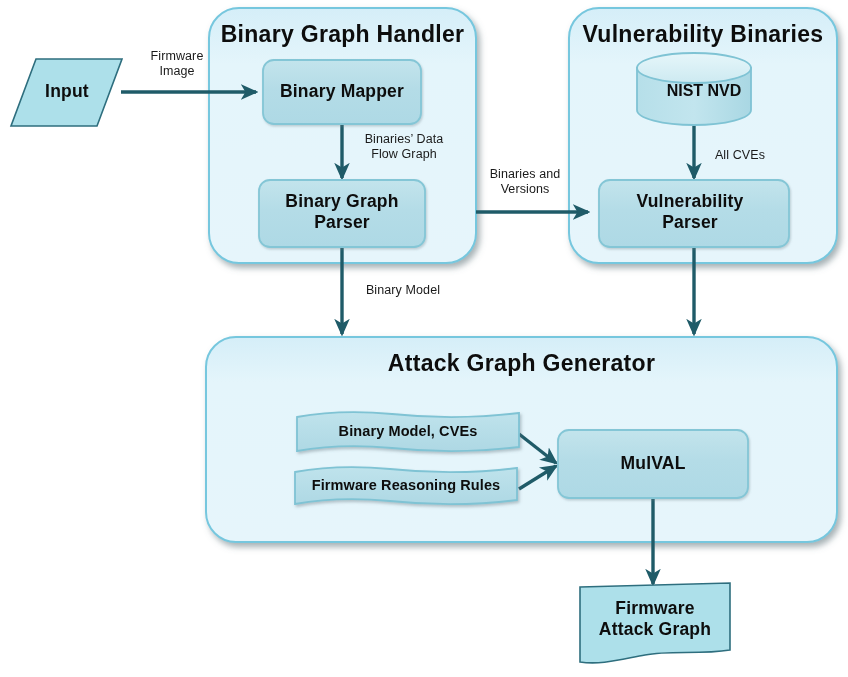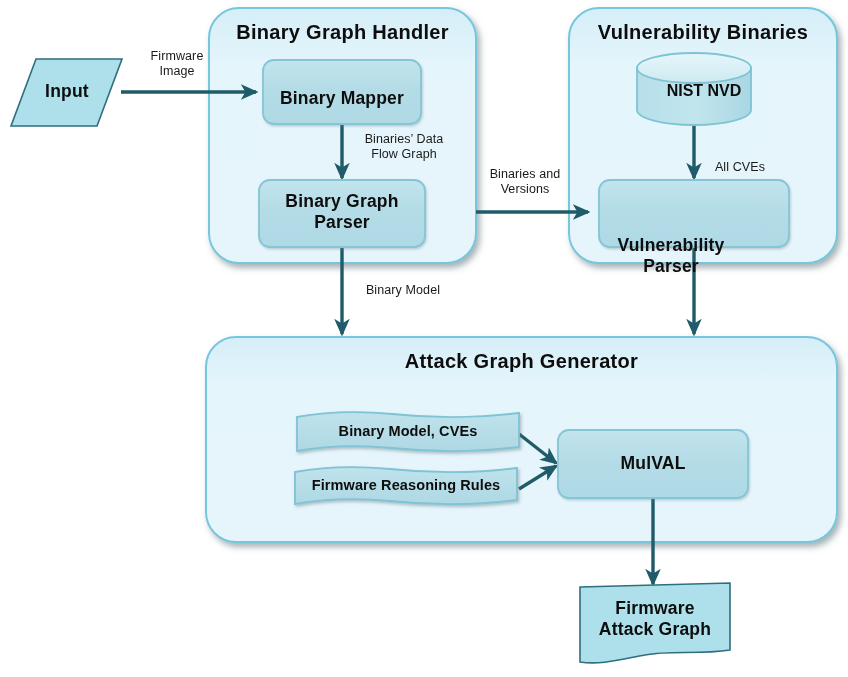--- a/index.html
+++ b/index.html
@@ -35,21 +35,21 @@
   }
   
   .edge-label {
     font-size: 12.5px;
     font-weight: 400;
     color: #1a1a1a;
     letter-spacing: 0.1px;
   }
   
   .container-title {
-    font-size: 20px;
+    font-size: 23px;
     font-weight: bold;
     color: #0d0d0d;
     letter-spacing: 0.3px;
   }
   
   .node-label {
     font-size: 17.5px;
     font-weight: bold;
     color: #0d0d0d;
     letter-spacing: 0.2px;
@@ -204,46 +204,46 @@
   </svg>
 
   <div class="lbl container-title" style="left:209px; top:21px; width:267px;">Binary Graph Handler</div>
 
   <div class="lbl container-title" style="left:569px; top:21px; width:268px;">Vulnerability  Binaries</div>
 
   <div class="lbl container-title" style="left:206px; top:350px; width:631px;">Attack Graph Generator</div>
 
   <div class="lbl node-label" style="left:36px; top:81px; width:62px;">Input</div>
 
-  <div class="lbl node-label" style="left:263px; top:88px; width:158px;">Binary Mapper</div>
+  <div class="lbl node-label" style="left:263px; top:81px; width:158px;">Binary Mapper</div>
 
   <div class="lbl node-label" style="left:259px; top:191px; width:166px;">Binary Graph
 Parser</div>
 
   <div class="lbl node-label-md" style="left:637px; top:82px; width:134px;">NIST NVD</div>
 
-  <div class="lbl node-label" style="left:587px; top:191px; width:168px;margin-top:44px;">Vulnerability
+  <div class="lbl node-label" style="left:606px; top:191px; width:168px;">Vulnerability
 Parser</div>
 
   <div class="lbl node-label-sm" style="left:297px; top:423px; width:222px;">Binary Model, CVEs</div>
 
   <div class="lbl node-label-sm" style="left:295px; top:477px; width:222px;">Firmware Reasoning Rules</div>
 
   <div class="lbl node-label" style="left:558px; top:453px; width:190px;text-align:center;">MulVAL</div>
 
   <div class="lbl node-label" style="left:580px; top:598px; width:150px;">Firmware
 Attack Graph</div>
 
   <div class="lbl edge-label" style="left:124px; top:49px; width:106px;">Firmware
 Image</div>
 
   <div class="lbl edge-label" style="left:348px; top:132px; width:112px;">Binaries’ Data
 Flow Graph</div>
 
   <div class="lbl edge-label" style="left:478px; top:167px; width:94px;">Binaries and
 Versions</div>
 
-  <div class="lbl edge-label" style="left:702px; top:160px; width:76px;">All CVEs</div>
+  <div class="lbl edge-label" style="left:702px; top:148px; width:76px;">All CVEs</div>
 
   <div class="lbl edge-label" style="left:350px; top:283px; width:106px;">Binary Model</div>
 
 
 </div>
 
 </body></html>

